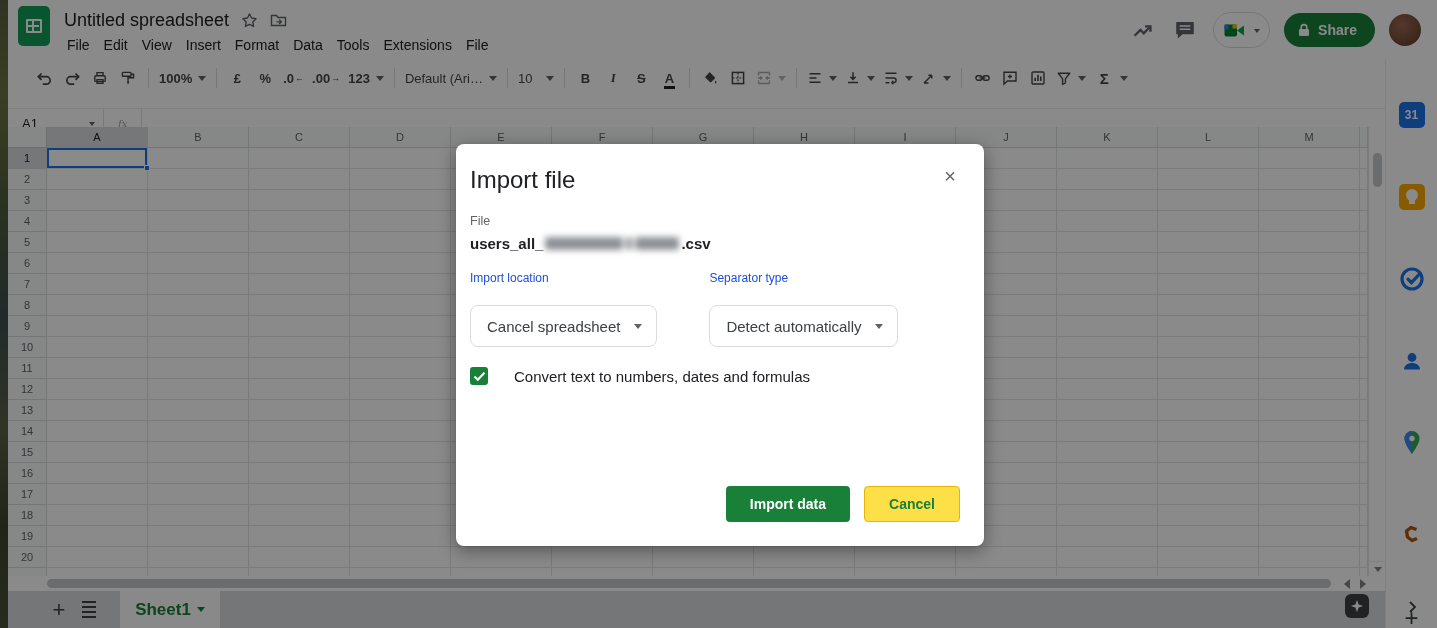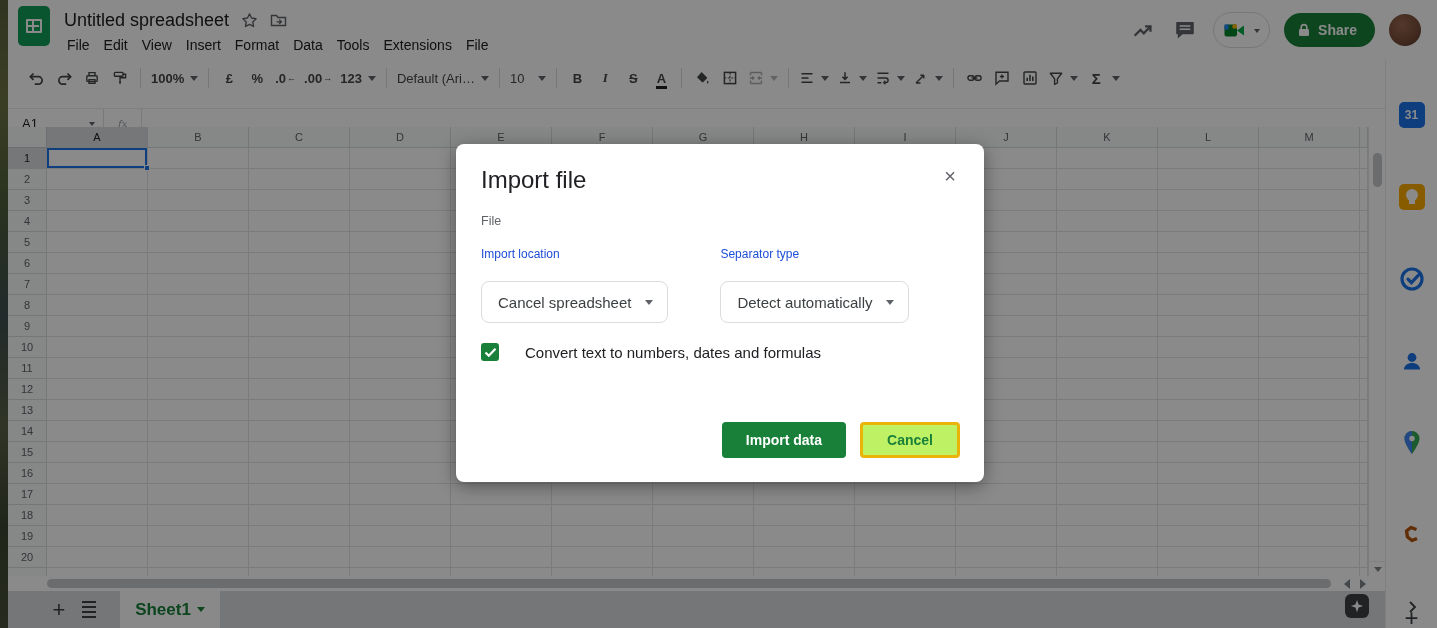--- a/index.html
+++ b/index.html
@@ -24,21 +24,21 @@
   .menu-row { position:absolute; left:52px; top:33px; height:24px; display:flex; align-items:center; }
   .menu-item { font-size:14px; color:#202124; padding:2px 7px; border-radius:4px; cursor:default; }
 
   .top-right { position:absolute; right:16px; top:12px; height:36px; display:flex; align-items:center; gap:14px; }
   .tr-icon { width:28px; height:28px; display:flex; align-items:center; justify-content:center; }
   .meet-pill { width:57px; height:36px; border:1px solid #dadce0; border-radius:18px; background:#fff; display:flex; align-items:center; justify-content:center; gap:3px; }
   .share-btn { height:34px; padding:0 18px 0 14px; border-radius:17px; background:var(--green,#188038); color:#fff; display:flex; align-items:center; gap:8px; font-size:14px; font-weight:bold; }
   .avatar { width:32px; height:32px; border-radius:50%; background:radial-gradient(circle at 40% 35%, #9a6a50 0%, #7c4f3c 55%, #55352a 100%); }
 
   
-  .toolbar { position:absolute; left:0; top:60px; width:1377px; height:36px; background:#fff; display:flex; align-items:center; padding-left:18px; gap:8px; }
+  .toolbar { position:absolute; left:0; top:60px; width:1377px; height:36px; background:#fff; display:flex; align-items:center; padding-left:26px; gap:8px; }
   .ti { height:24px; min-width:20px; display:flex; align-items:center; justify-content:center; color:#444746; }
   .ti.txt { font-size:13px; font-weight:bold; color:#444746; }
   .tsep { width:1px; height:20px; background:#dadce0; margin:0 2px; }
   .tgrp { display:flex; align-items:center; font-size:13px; color:#444746; font-weight:bold; }
   .caret { display:inline-block; width:0; height:0; border:4px solid transparent; border-top:5px solid #5f6368; margin-left:6px; transform:translateY(2px); }
   .caret.sm { border-width:3.5px; border-top-width:4.5px; }
   .a-color { position:relative; font-size:13px; font-weight:bold; }
   .a-color::after { content:""; position:absolute; left:-1px; right:-1px; bottom:-3px; height:3px; background:#202124; }
   .strike { text-decoration:line-through; }
   .ital { font-style:italic; font-family:"Liberation Serif",serif; }
@@ -90,38 +90,38 @@
   .sp-divider { width:26px; height:1px; background:#dadce0; margin:-8px 0; }
   .ic-cal { width:26px; height:26px; background:#1a73e8; border-radius:5px; color:#fff; font-size:12px; font-weight:bold; display:flex; align-items:center; justify-content:center; }
   .ic-keep { width:26px; height:26px; background:#f9ab00; border-radius:5px; position:relative; }
   .ic-keep::before { content:""; position:absolute; left:7px; top:5px; width:12px; height:12px; border-radius:50%; background:#fff; }
   .ic-keep::after { content:""; position:absolute; left:10px; top:16px; width:6px; height:4px; background:#fff; }
   .ic-plus { font-size:24px; color:#3c4043; font-weight:normal; }
   .panel-chevron { position:absolute; bottom:14px; left:50%; transform:translateX(-50%); }
 
   
   .overlay { position:absolute; left:0; top:0; width:1437px; height:628px; background:rgba(0,0,0,0.46); z-index:10; }
-  .dialog { position:absolute; left:456px; top:144px; width:528px; height:338px; background:#fff; border-radius:8px; z-index:20; box-shadow:0 4px 18px rgba(0,0,0,0.4); padding:22px 24px 24px 25px; }
+  .dialog { position:absolute; left:456px; top:144px; width:528px; height:402px; background:#fff; border-radius:8px; z-index:20; box-shadow:0 4px 18px rgba(0,0,0,0.4); padding:22px 24px 24px 14px; }
   .dlg-title { font-size:24px; color:#202124; font-weight:normal; height:32px; }
   .dlg-close { position:absolute; right:18px; top:16px; width:32px; height:32px; display:flex; align-items:center; justify-content:center; font-size:20px; color:#5f6368; cursor:pointer; }
   .dlg-label { font-size:12.5px; color:#5f6368; margin-top:16px; height:15px; }
   .dlg-filename { margin-top:4px; font-size:15px; font-weight:bold; color:#202124; height:20px; display:flex; align-items:center; }
   .blur-blob { display:inline-flex; align-items:center; gap:3px; margin:0 2px; filter:blur(3px); }
   .blur-blob i { display:block; height:13px; background:#8d9095; border-radius:3px; }
   .cols2 { display:flex; gap:52px; margin-top:18px; }
   .field-label { font-size:12px; color:#1d4ed8; height:16px; margin-bottom:18px; }
   .select { height:42px; border:1px solid #dadce0; border-radius:8px; display:flex; align-items:center; justify-content:space-between; padding:0 14px 0 16px; font-size:15px; color:#3c4043; min-width:167px; cursor:pointer; }
   .select .caret { border-top-color:#5f6368; margin-left:14px; }
   .chkrow { margin-top:20px; display:flex; align-items:center; gap:26px; }
   .chkbox { width:18px; height:18px; background:var(--green,#188038); border-radius:3px; display:flex; align-items:center; justify-content:center; }
   .chklabel { font-size:15px; color:#202124; }
   .dlg-actions { position:absolute; right:24px; bottom:24px; display:flex; gap:14px; }
   .btn { height:36px; border-radius:4px; font-size:14px; font-weight:bold; display:flex; align-items:center; justify-content:center; padding:0 24px; cursor:pointer; }
   .btn.primary { background:var(--green,#188038); color:#fff; }
-  .btn.secondary { background:#bef264; color:var(--green,#188038); border:3px solid #eab308; }
+  .btn.secondary { background:#fde047; color:var(--green,#188038); border:1px solid #eab308; }
 
   svg { display:block; }
 </style>
 </head>
 <body>
 
 <div class="screen">
   <div class="wallpaper"></div>
 
   <div class="app">
@@ -758,20 +758,29 @@
           </svg>
         </span>
     </div>
   </div>
 
   <div class="overlay"></div>
   <div class="dialog">
     <div class="dlg-title">Import file</div>
     <div class="dlg-close">×</div>
     <div class="dlg-label">File</div>
+    <div class="dlg-filename">
+      <span>users_all_</span>
+      <span class="blur-blob">
+          <i style="width:78px;"></i>
+          <i style="width:6px;"></i>
+          <i style="width:44px;"></i>
+        </span>
+      <span>.csv</span>
+    </div>
     <div class="cols2">
       <div>
         <div class="field-label">Import location</div>
         <div class="select">
           <span>Cancel spreadsheet</span>
           <span class="caret"></span>
         </div>
       </div>
       <div>
         <div class="field-label">Separator type</div>

